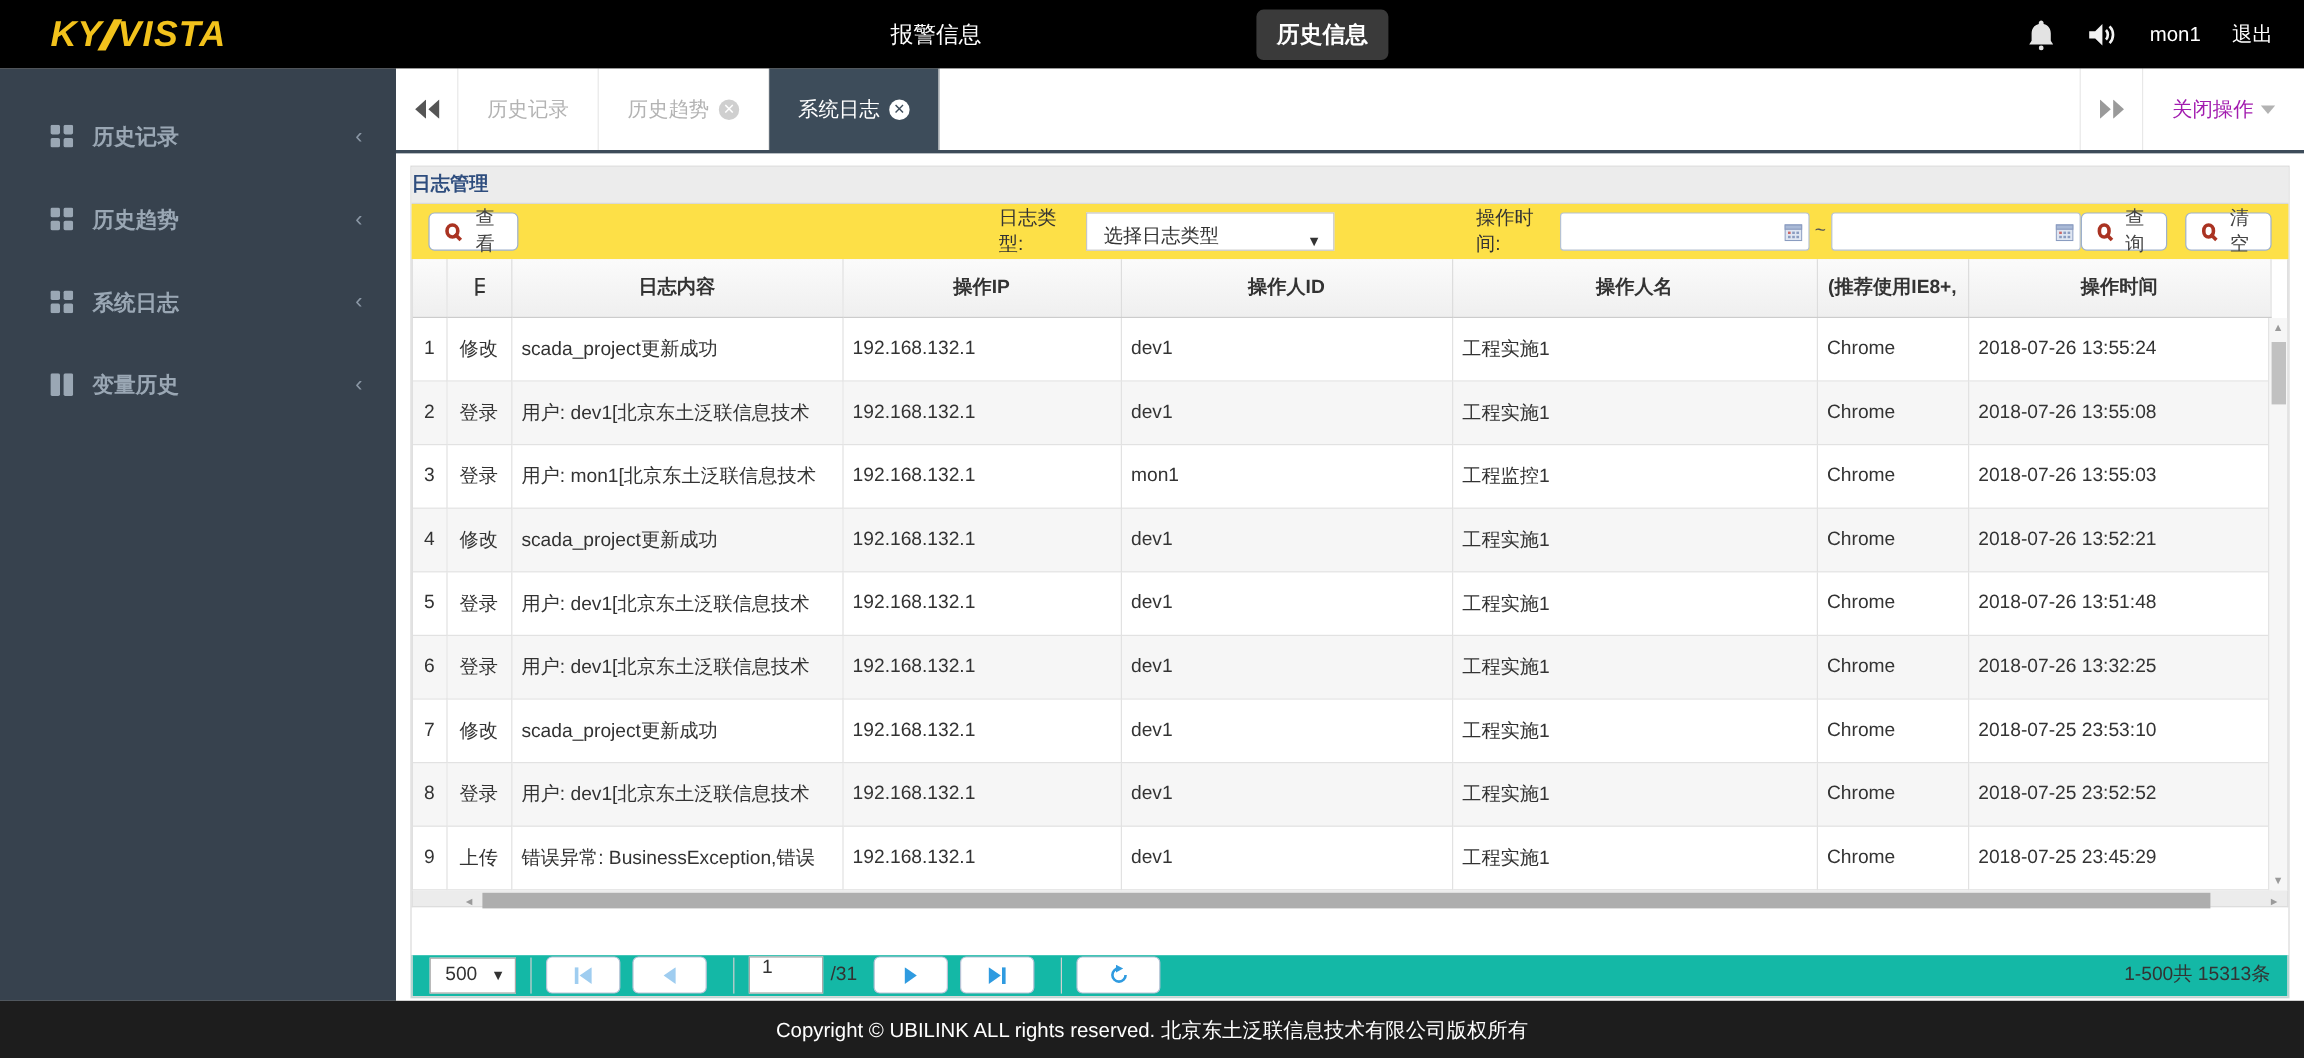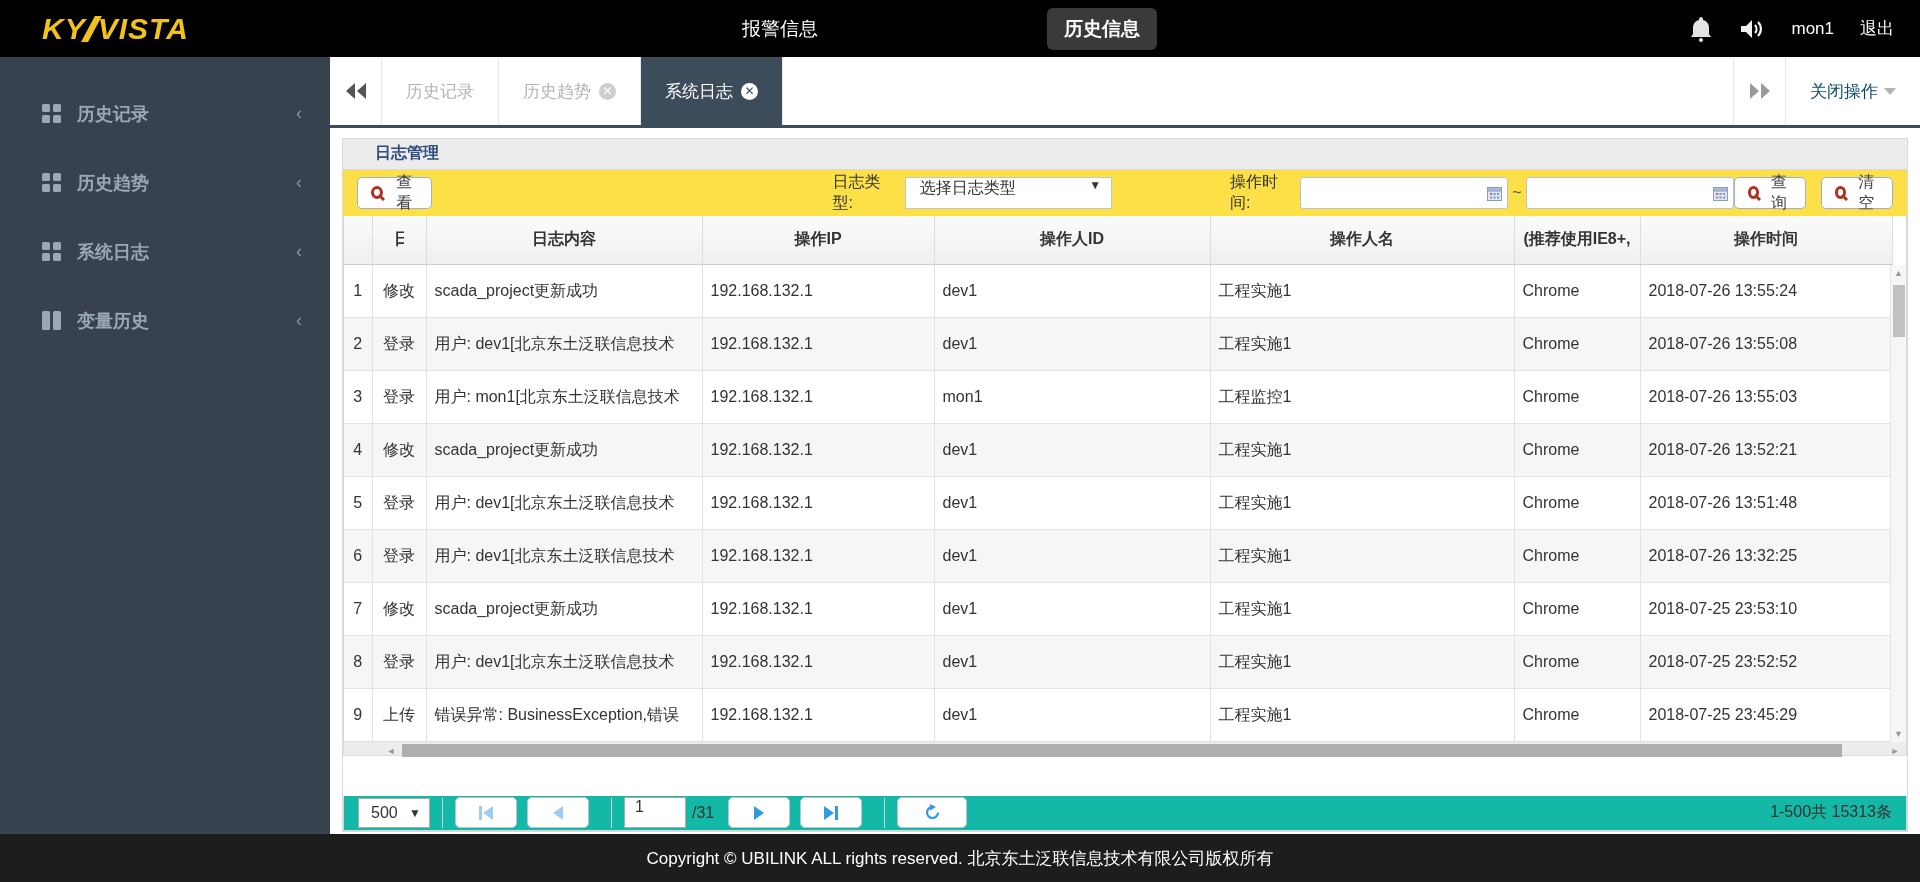--- a/index.html
+++ b/index.html
@@ -39,41 +39,41 @@
   .tabbar { height:71px; background:#fff; border-bottom:3px solid #3d4c5a; display:flex; align-items:stretch; }
   .tab-arrow { width:52px; display:flex; align-items:center; justify-content:center;
           cursor:pointer; border-right:1px solid #e8e8e8; }
   .tab { display:flex; align-items:center; justify-content:center; gap:8px; padding:0 24px;
           font-size:17px; color:#b3b3b3; border-right:1px solid #e8e8e8; cursor:pointer; white-space:nowrap; }
   .tab.active { background:#3d4c5a; color:#fff; }
   .tab-close { width:17px; height:17px; border-radius:50%; background:#cfcfcf; color:#fff;
           font-size:12px; line-height:17px; text-align:center; cursor:pointer; font-weight:bold; }
   .tab.active .tab-close { background:#fff; color:#3d4c5a; }
   .tabbar-right { margin-left:auto; display:flex; align-items:stretch; }
-  .closeops { display:flex; align-items:center; gap:6px; padding:0 24px; color:#0c4a6e;
+  .closeops { display:flex; align-items:center; gap:6px; padding:0 24px; color:#a21caf;
           font-size:17px; border-left:1px solid #e8e8e8; cursor:pointer; }
   .caret-down { display:inline-block; width:0; height:0; border-left:6px solid transparent;
           border-right:6px solid transparent; border-top:7px solid #b3b3b3; }
 
   
   .content { flex:1; background:#fff; padding:10px 12px 0 12px; min-height:0; }
   .panel { border:1px solid #d9d9d9; height:694px; display:flex; flex-direction:column; background:#fff; }
   .panel-title { height:41px; background:#ececec; border-bottom:1px solid #d9d9d9;
-          display:flex; align-items:center; padding-left:32px; color:#2e4d7e; font-size:16px; font-weight:bold; }
+          display:flex; align-items:center; padding-left:0; color:#2e4d7e; font-size:16px; font-weight:bold; }
   .toolbar { height:62px; background:#fde047; display:flex; align-items:center; padding:0 14px; font-size:16px; color:#333; }
   .btn { height:32px; background:#fff; border:1px solid #9db0cc; border-radius:5px;
           display:inline-flex; align-items:center; gap:7px; padding:0 13px; font-size:16px;
           color:#444; cursor:pointer; }
   .mag { width:13px; height:13px; border:3px solid #a32; border-radius:50%; position:relative; display:inline-block; }
   .mag::after { content:""; position:absolute; width:3px; height:7px; background:#a32;
           right:-3px; bottom:-5px; transform:rotate(-45deg); }
   .tb-label { margin-left:6px; }
   .lbl-logtype { margin-left:400px; }
   .select-box { width:225px; height:32px; background:#fff; border:1px solid #c6c6c6; margin-left:10px;
-          display:flex; align-items:flex-start; padding:0 10px 0 14px; font-size:16px; color:#333; cursor:pointer; }
+          display:flex; align-items:flex-end; padding:0 10px 0 14px; font-size:16px; color:#333; cursor:pointer; }
   .select-box .sel-txt { flex:1; }
   .sel-caret { color:#333; font-size:12px; }
   .lbl-time { margin-left:118px; }
   .date-input { width:228px; height:32px; background:#fff; border:1px solid #b6c2d2; border-radius:3px;
           margin-left:8px; position:relative; cursor:text; }
   .cal-ic { position:absolute; right:5px; top:8px; cursor:pointer; }
   .tilde { margin:0 4px; color:#555; }
   .toolbar .actions { margin-left:auto; display:flex; gap:15px; }
 
   

